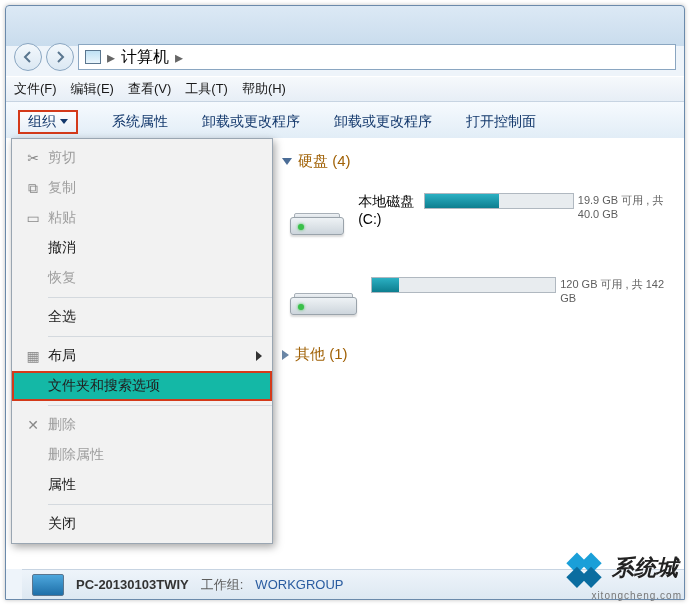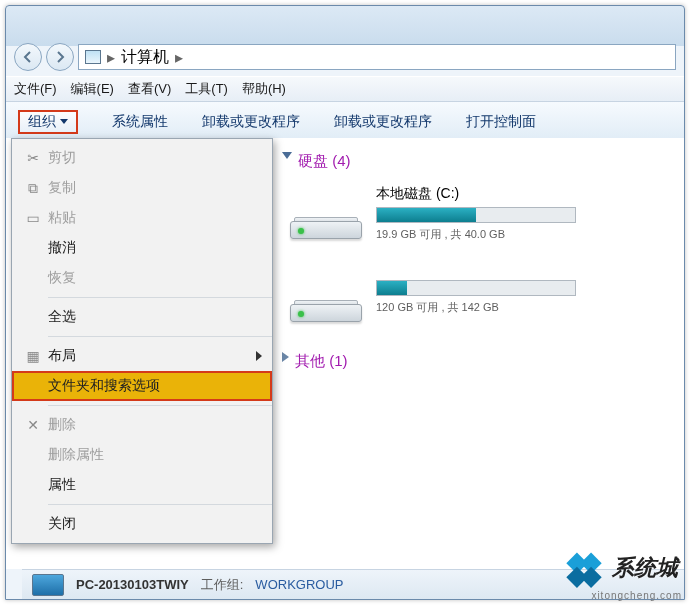--- a/index.html
+++ b/index.html
@@ -18,40 +18,40 @@
 .menu-bar { height: 26px; background: linear-gradient(#f6f9fc,#e7eef6); border-top:1px solid #fff; border-bottom:1px solid #c7d4e2; padding:0 8px; display:flex; align-items:center; gap:14px; font-size:13px; color:#1a1a1a; }
 
 
 .toolbar { height: 40px; background: linear-gradient(#f6fafe,#e0ecf6); border-bottom:1px solid #c0d0e0; padding:0 12px; display:flex; align-items:center; gap:34px; font-size:14px; color:#13386c; }
 .org-btn { border:2px solid #d43a1a; padding:1px 8px 1px 8px; display:flex; align-items:center; gap:4px; background:linear-gradient(#fdfdfd,#e8f0f8); }
 .org-btn .tri { width:0;height:0;border-left:4px solid transparent;border-right:4px solid transparent;border-top:5px solid #13386c; }
 
 
 .content { position:absolute; top:132px; left:0; right:0; bottom:30px; background:#fff; }
 .drive-area { position:absolute; left:266px; top:0; right:0; padding:14px 10px 0 10px; font-size:15px; color:#1a1a1a; }
-.section-head { display:flex; align-items:flex-start; gap:6px; color:#a21caf; margin-bottom:14px; }
+.section-head { display:flex; align-items:center; gap:6px; color:#a16207; margin-bottom:14px; }
 .section-head .tri-d { width:0;height:0;border-left:5px solid transparent;border-right:5px solid transparent;border-top:7px solid #4a6c96; }
 .section-head .tri-r { width:0;height:0;border-top:5px solid transparent;border-bottom:5px solid transparent;border-left:7px solid #6a86a6; }
 .drive-row { display:flex; align-items:center; gap:14px; margin-bottom:30px; margin-left:8px; }
 .drive-icon { width:72px; height:50px; position:relative; }
 .drive-icon .top { position:absolute; bottom:12px; left:4px; right:4px; height:10px; background:linear-gradient(#eef2f5,#c7ced5); border:1px solid #a8b0b8; border-radius:2px; }
 .drive-icon .base { position:absolute; bottom:0; left:0; right:0; height:18px; background:linear-gradient(#eef2f5,#cdd5dc); border:1px solid #9aa3ab; border-radius:3px; box-shadow:0 2px 2px rgba(0,0,0,.15); }
 .drive-icon .led { position:absolute; bottom:5px; left:8px; width:6px; height:6px; border-radius:50%; background:#3ac04a; box-shadow:0 0 3px #3ac04a; }
-.drive-info { display:flex; flex-direction:column; gap:4px; }
+.drive-info { display:flex; flex-direction:row; gap:4px; }
 .drive-name { font-size:14px; color:#000; }
 .drive-bar { width:200px; height:16px; border:1px solid #b0b8c0; background:#e8ecef; position:relative; }
 .drive-bar .fill { position:absolute; top:0; left:0; bottom:0; background:linear-gradient(#2bb0c3,#0d7e8f); }
 .drive-sub { font-size:11px; color:#5e5e5e; }
 
 
 .dropdown { position:absolute; top:132px; left:5px; width:262px; background:#f2f2f2; border:1px solid #9aa6b2; box-shadow:2px 3px 8px rgba(0,0,0,.35); padding:4px 0; z-index:50; }
 .menu-item { display:flex; align-items:center; height:30px; padding:0 10px 0 6px; font-size:14px; color:#222; position:relative; }
 .menu-item.disabled { color:#9e9e9e; }
 .icon-col { width:30px; display:flex; justify-content:center; color:#888; }
-.menu-item.highlight { background:#eab308; }
+.menu-item.highlight { background:#14b8a6; }
 .menu-item.boxed { outline:2px solid #d43a1a; outline-offset:-2px; }
 .menu-sep { height:1px; background:#d4d9de; margin:4px 0 4px 36px; }
 .sub-arrow { position:absolute; right:10px; width:0;height:0;border-top:5px solid transparent;border-bottom:5px solid transparent;border-left:6px solid #333; }
 
 
 .status-bar { position:absolute; left:16px; right:0; bottom:0; height:30px; background:linear-gradient(#eef4fa,#dde8f2); border-top:1px solid #c7d4e2; display:flex; align-items:center; padding:0 10px; gap:12px; font-size:13px; color:#333; }
 .status-monitor { width:32px; height:22px; border:1px solid #5a768f; background:linear-gradient(#4da7dd,#1e6fa8); border-radius:2px; }
 
 
 .wm { position:absolute; right:12px; bottom:16px; display:flex; align-items:flex-start; gap:10px; font-size:22px; font-style:italic; font-weight:bold; color:#222; z-index:100; text-shadow:0 0 2px #fff; }

